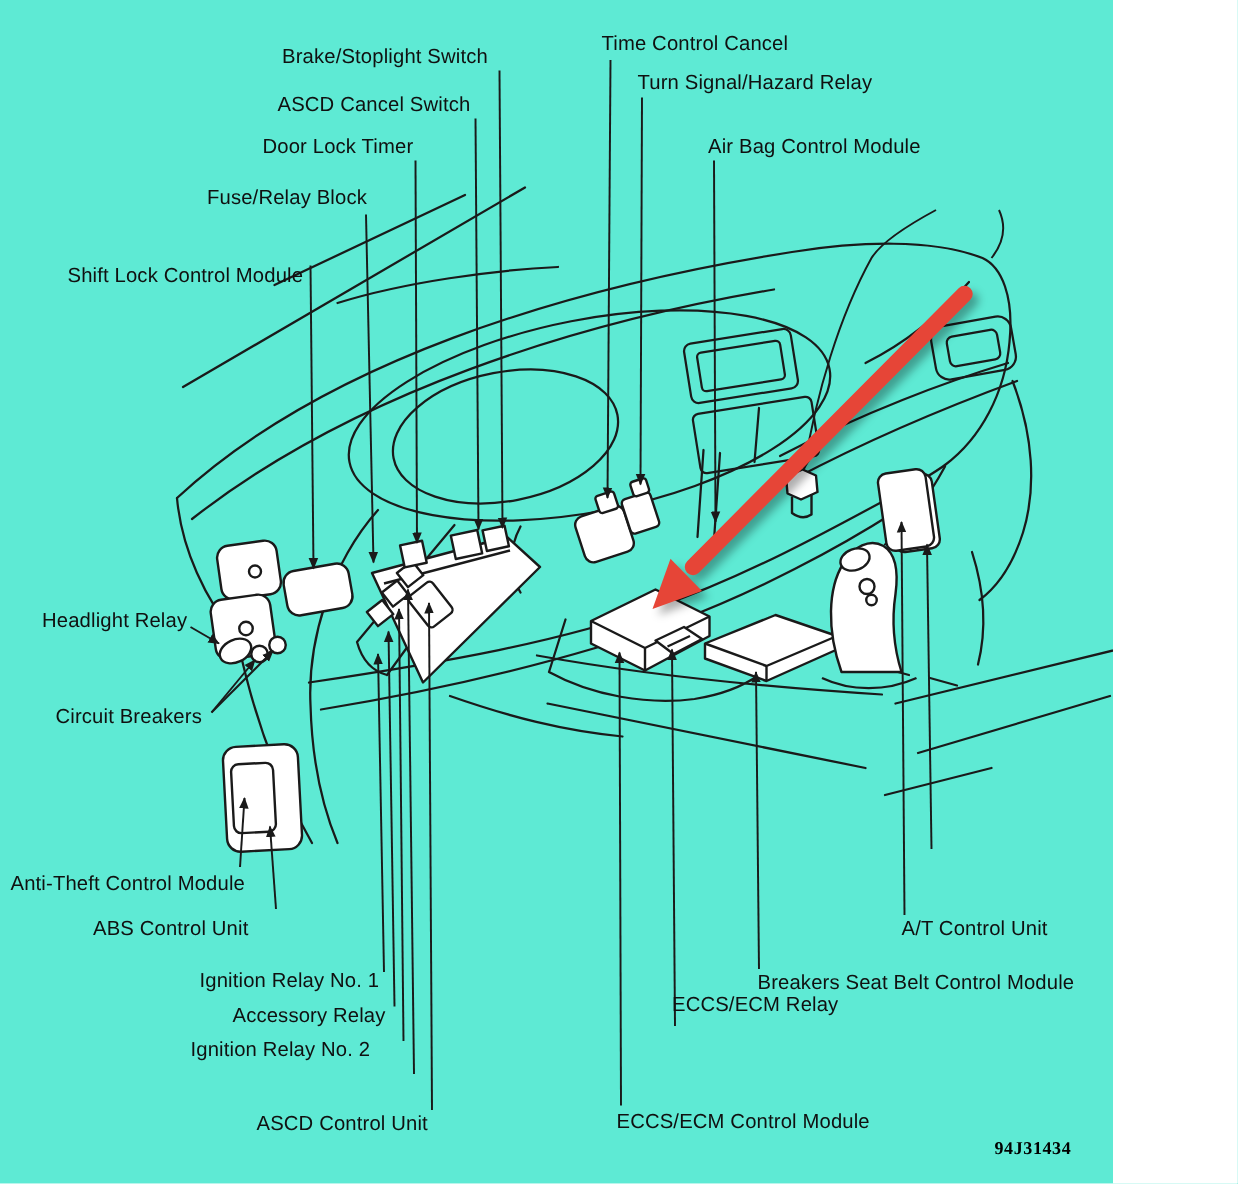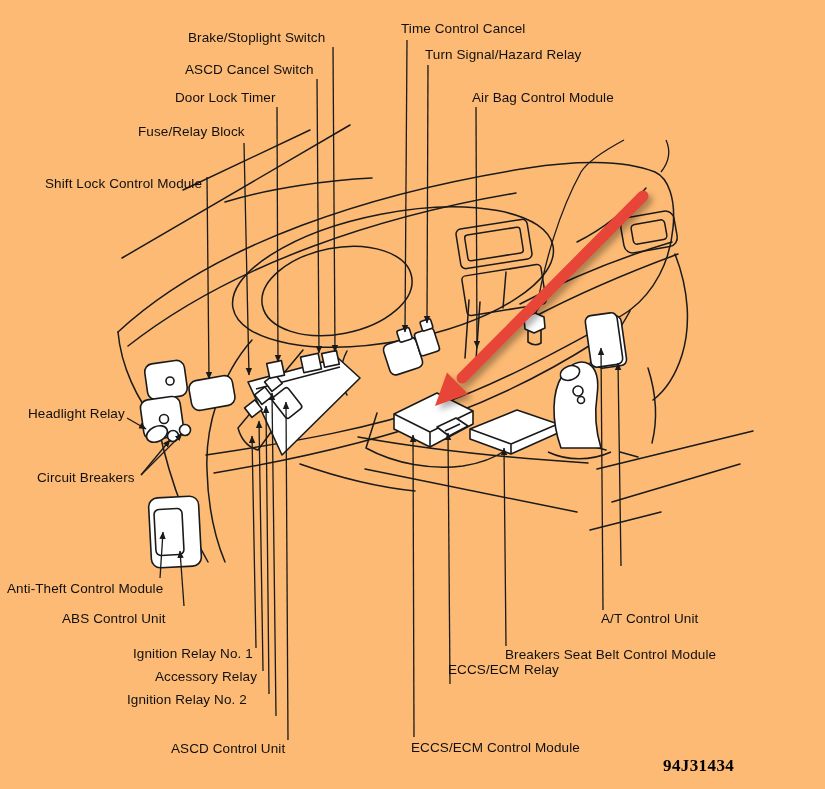--- a/index.html
+++ b/index.html
@@ -1,27 +1,27 @@
 <!DOCTYPE html>
 <html><head>
 <meta charset="utf-8">
 <style>
   html,body{margin:0;padding:0;background:#fff;}
   .stage{
-    position:relative;width:825px;height:789px;background:#fdba74;overflow:hidden;
+    position:relative;width:742px;height:789px;background:#5eead4;overflow:hidden;
     font-family:"Liberation Sans",sans-serif;
   }
   .stage svg{position:absolute;left:0;top:0;}
   .lbl{
     position:absolute;font-size:13.5px;line-height:15px;color:#101010;
     white-space:nowrap;letter-spacing:.1px;
   }
   .code{
     font-family:"Liberation Serif",serif;font-weight:bold;
-    font-size:17px;letter-spacing:.4px;color:#000;
+    font-size:12px;letter-spacing:.4px;color:#000;
   }
 </style>
 </head>
 <body>
 
 <div class="stage">
 
   <svg width="825" height="789" viewBox="0 0 825 789">
     <defs>
       <marker id="ah" markerWidth="9" markerHeight="9" refX="7" refY="4" orient="auto" markerUnits="userSpaceOnUse">

